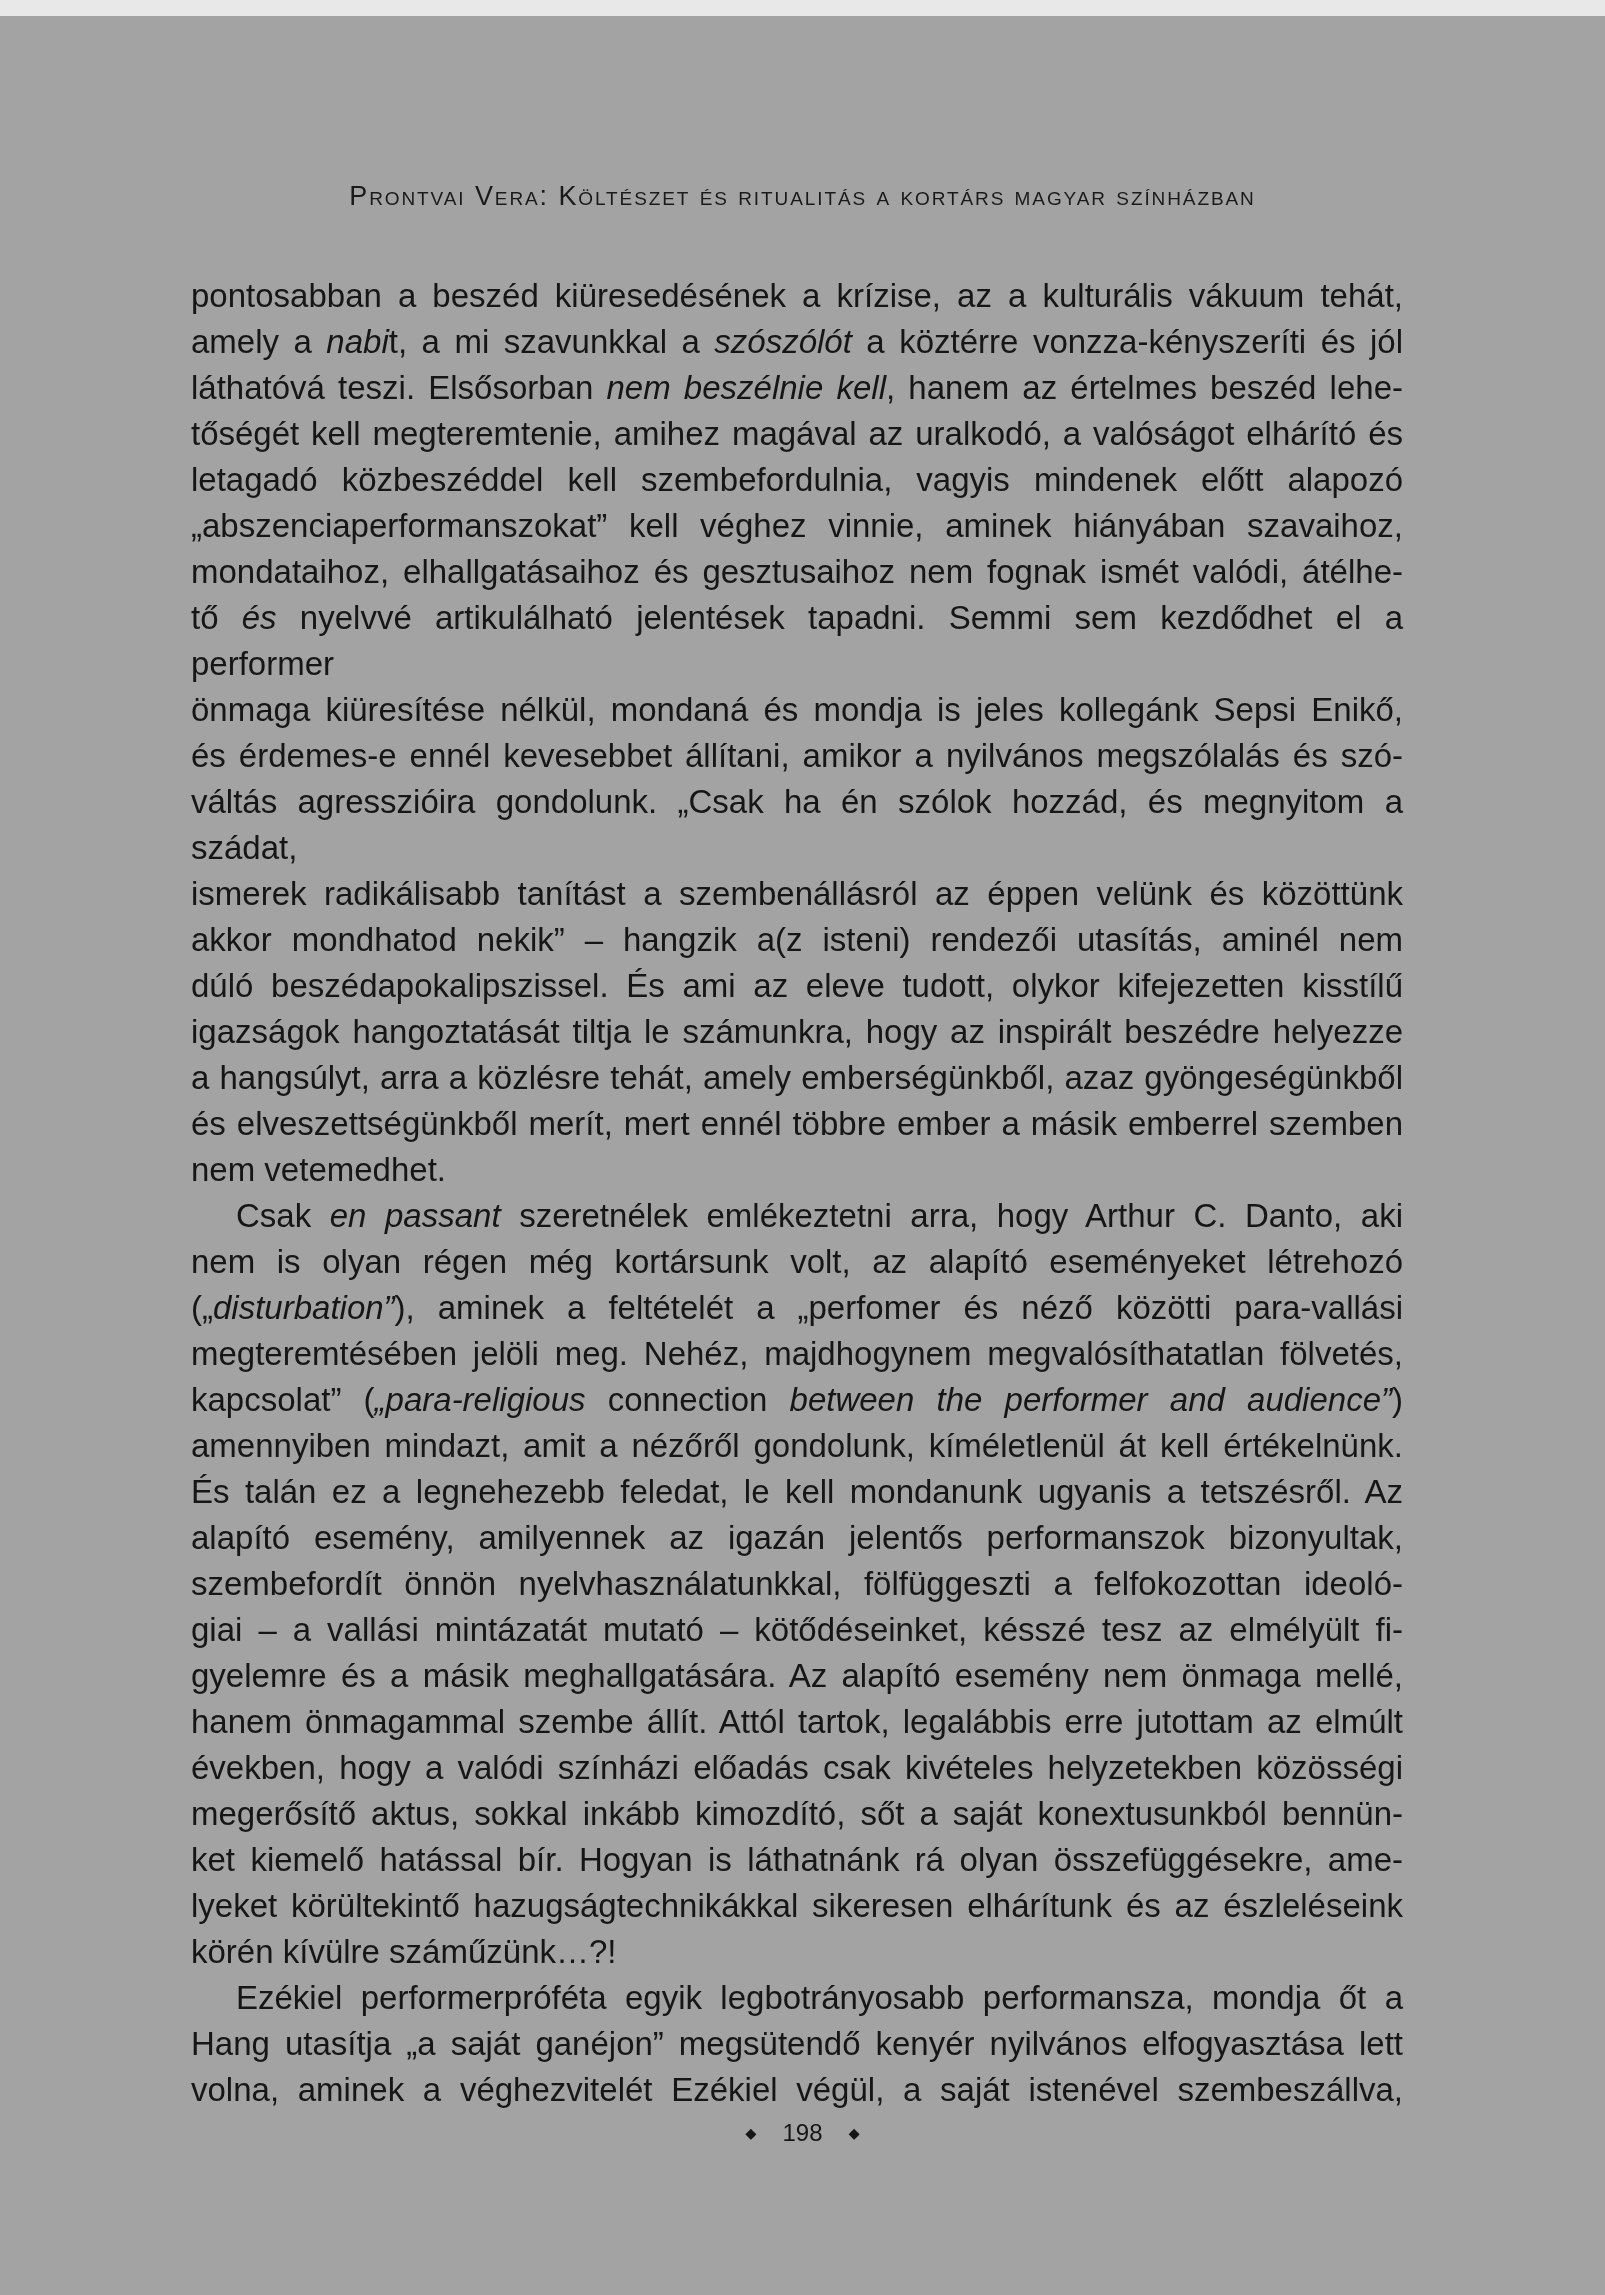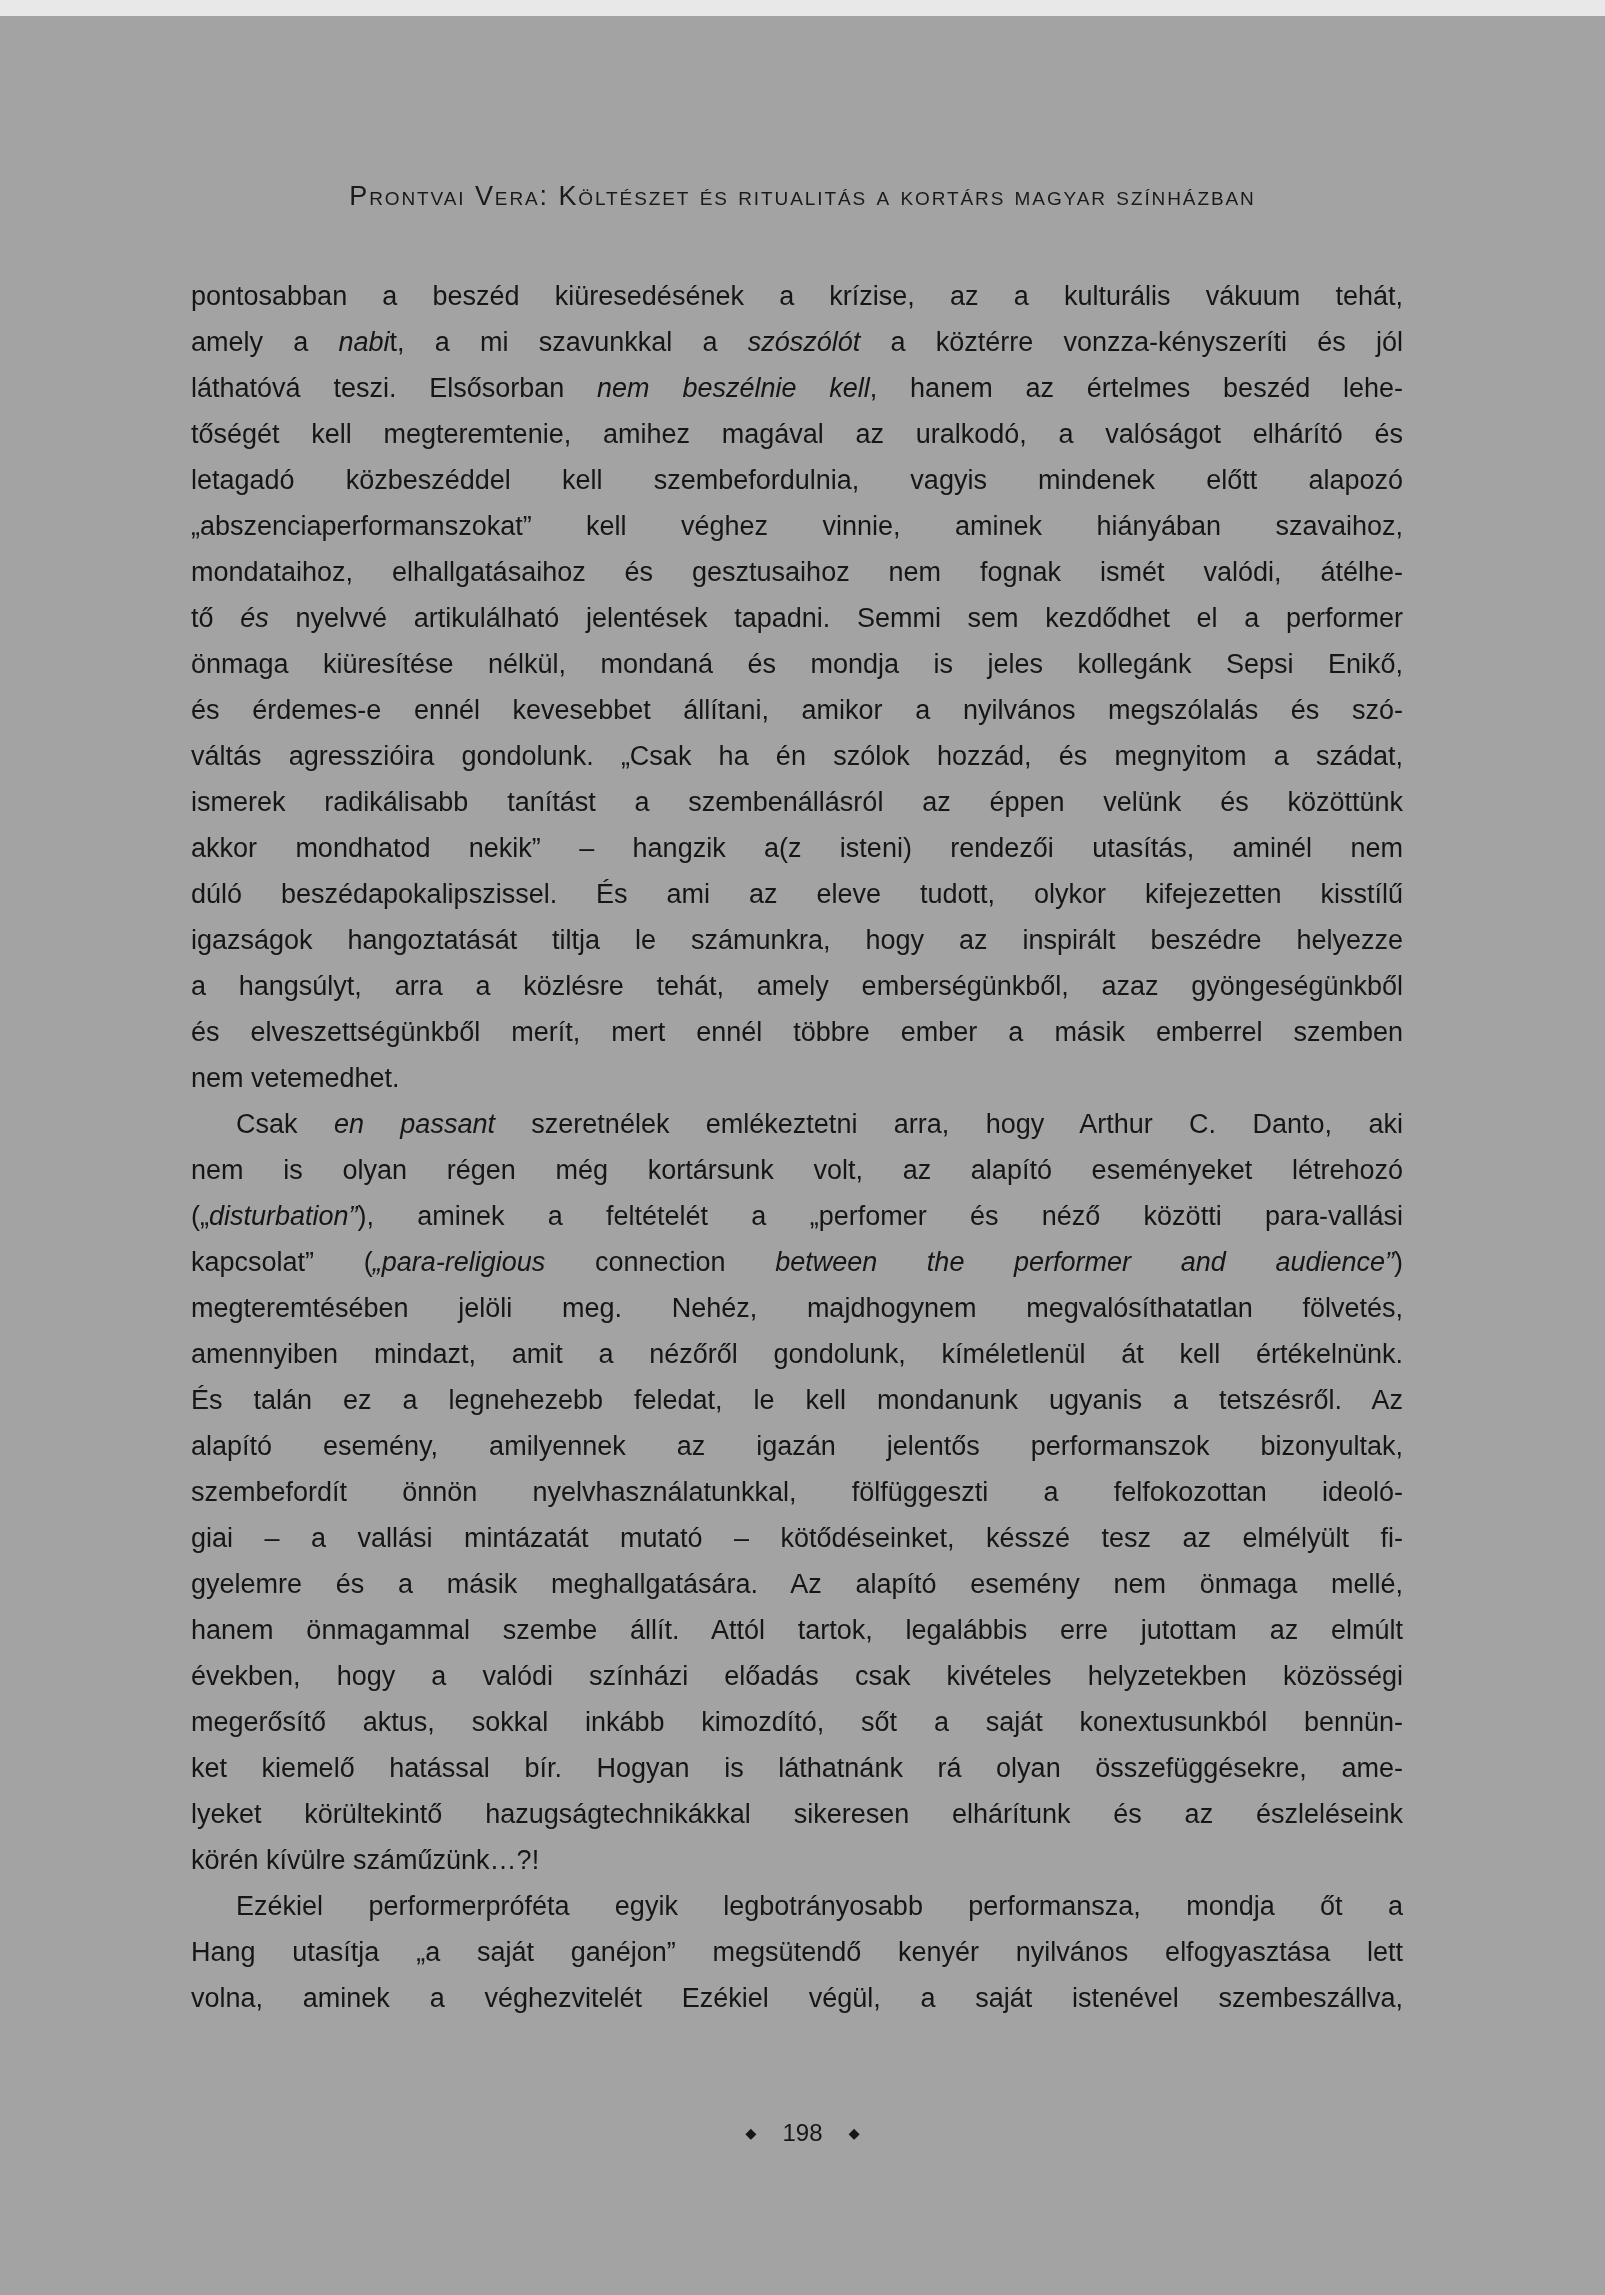--- a/index.html
+++ b/index.html
@@ -22,21 +22,21 @@
     font-size: 27px;
     letter-spacing: 1.9px;
     color: #1a1a1a;
     white-space: nowrap;
   }
   .body-text {
     position: absolute;
     top: 257px;
     left: 191px;
     width: 1212px;
-    font-size: 27px;
+    font-size: 33px;
     line-height: 46px;
   }
   .line {
     text-align: justify;
     text-align-last: justify;
     white-space: normal;
   }
   .line.last { text-align-last: left; }
   .line.indent { text-indent: 45px; }
   .line i { font-style: italic; }
@@ -75,22 +75,22 @@
       <div class="line"><span>ismerek radikálisabb tanítást a szembenállásról az éppen velünk és közöttünk</span></div>
       <div class="line"><span>akkor mondhatod nekik” – hangzik a(z isteni) rendezői utasítás, aminél nem</span></div>
       <div class="line"><span>dúló beszédapokalipszissel. És ami az eleve tudott, olykor kifejezetten kisstílű</span></div>
       <div class="line"><span>igazságok hangoztatását tiltja le számunkra, hogy az inspirált beszédre helyezze</span></div>
       <div class="line"><span>a hangsúlyt, arra a közlésre tehát, amely emberségünkből, azaz gyöngeségünkből</span></div>
       <div class="line"><span>és elveszettségünkből merít, mert ennél többre ember a másik emberrel szemben</span></div>
       <div class="line last"><span>nem vetemedhet.</span></div>
       <div class="line indent"><span>Csak </span><i>en passant</i><span> szeretnélek emlékeztetni arra, hogy Arthur C. Danto, aki</span></div>
       <div class="line"><span>nem is olyan régen még kortársunk volt, az alapító eseményeket létrehozó</span></div>
       <div class="line"><span>(„</span><i>disturbation”</i><span>), aminek a feltételét a „perfomer és néző közötti para-vallási</span></div>
+      <div class="line"><span>megteremtésében jelöli meg. Nehéz, majdhogynem megvalósíthatatlan fölvetés,</span></div>
       <div class="line"><span>kapcsolat” (</span><i>„para-religious</i><span> connection </span><i>between the performer and audience”</i><span>)</span></div>
-      <div class="line"><span>megteremtésében jelöli meg. Nehéz, majdhogynem megvalósíthatatlan fölvetés,</span></div>
       <div class="line"><span>amennyiben mindazt, amit a nézőről gondolunk, kíméletlenül át kell értékelnünk.</span></div>
       <div class="line"><span>És talán ez a legnehezebb feledat, le kell mondanunk ugyanis a tetszésről. Az</span></div>
       <div class="line"><span>alapító esemény, amilyennek az igazán jelentős performanszok bizonyultak,</span></div>
       <div class="line"><span>szembefordít önnön nyelvhasználatunkkal, fölfüggeszti a felfokozottan ideoló-</span></div>
       <div class="line"><span>giai – a vallási mintázatát mutató – kötődéseinket, késszé tesz az elmélyült fi-</span></div>
       <div class="line"><span>gyelemre és a másik meghallgatására. Az alapító esemény nem önmaga mellé,</span></div>
       <div class="line"><span>hanem önmagammal szembe állít. Attól tartok, legalábbis erre jutottam az elmúlt</span></div>
       <div class="line"><span>években, hogy a valódi színházi előadás csak kivételes helyzetekben közösségi</span></div>
       <div class="line"><span>megerősítő aktus, sokkal inkább kimozdító, sőt a saját konextusunkból bennün-</span></div>
       <div class="line"><span>ket kiemelő hatással bír. Hogyan is láthatnánk rá olyan összefüggésekre, ame-</span></div>

